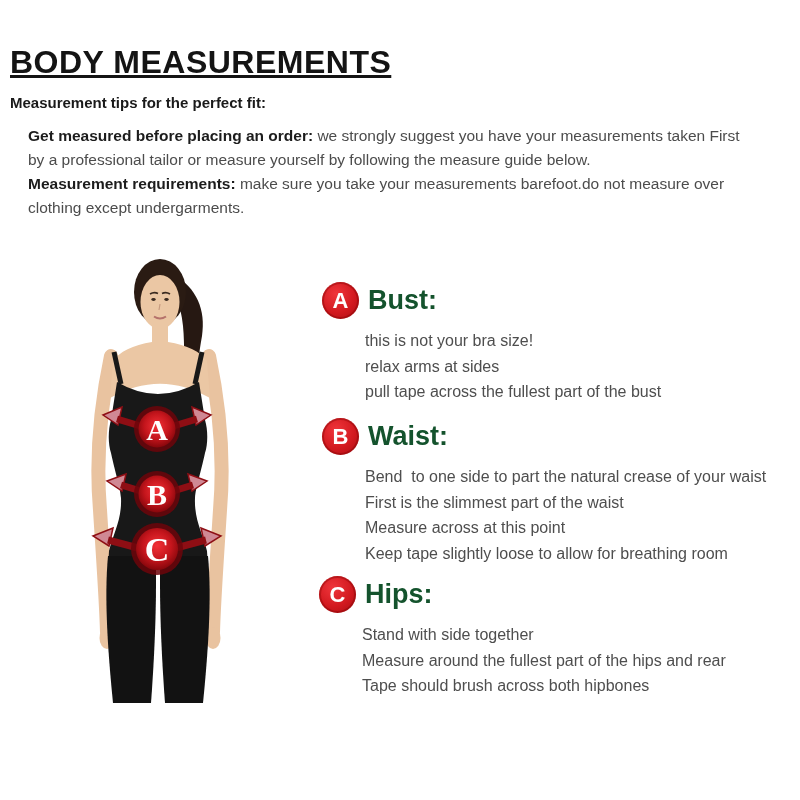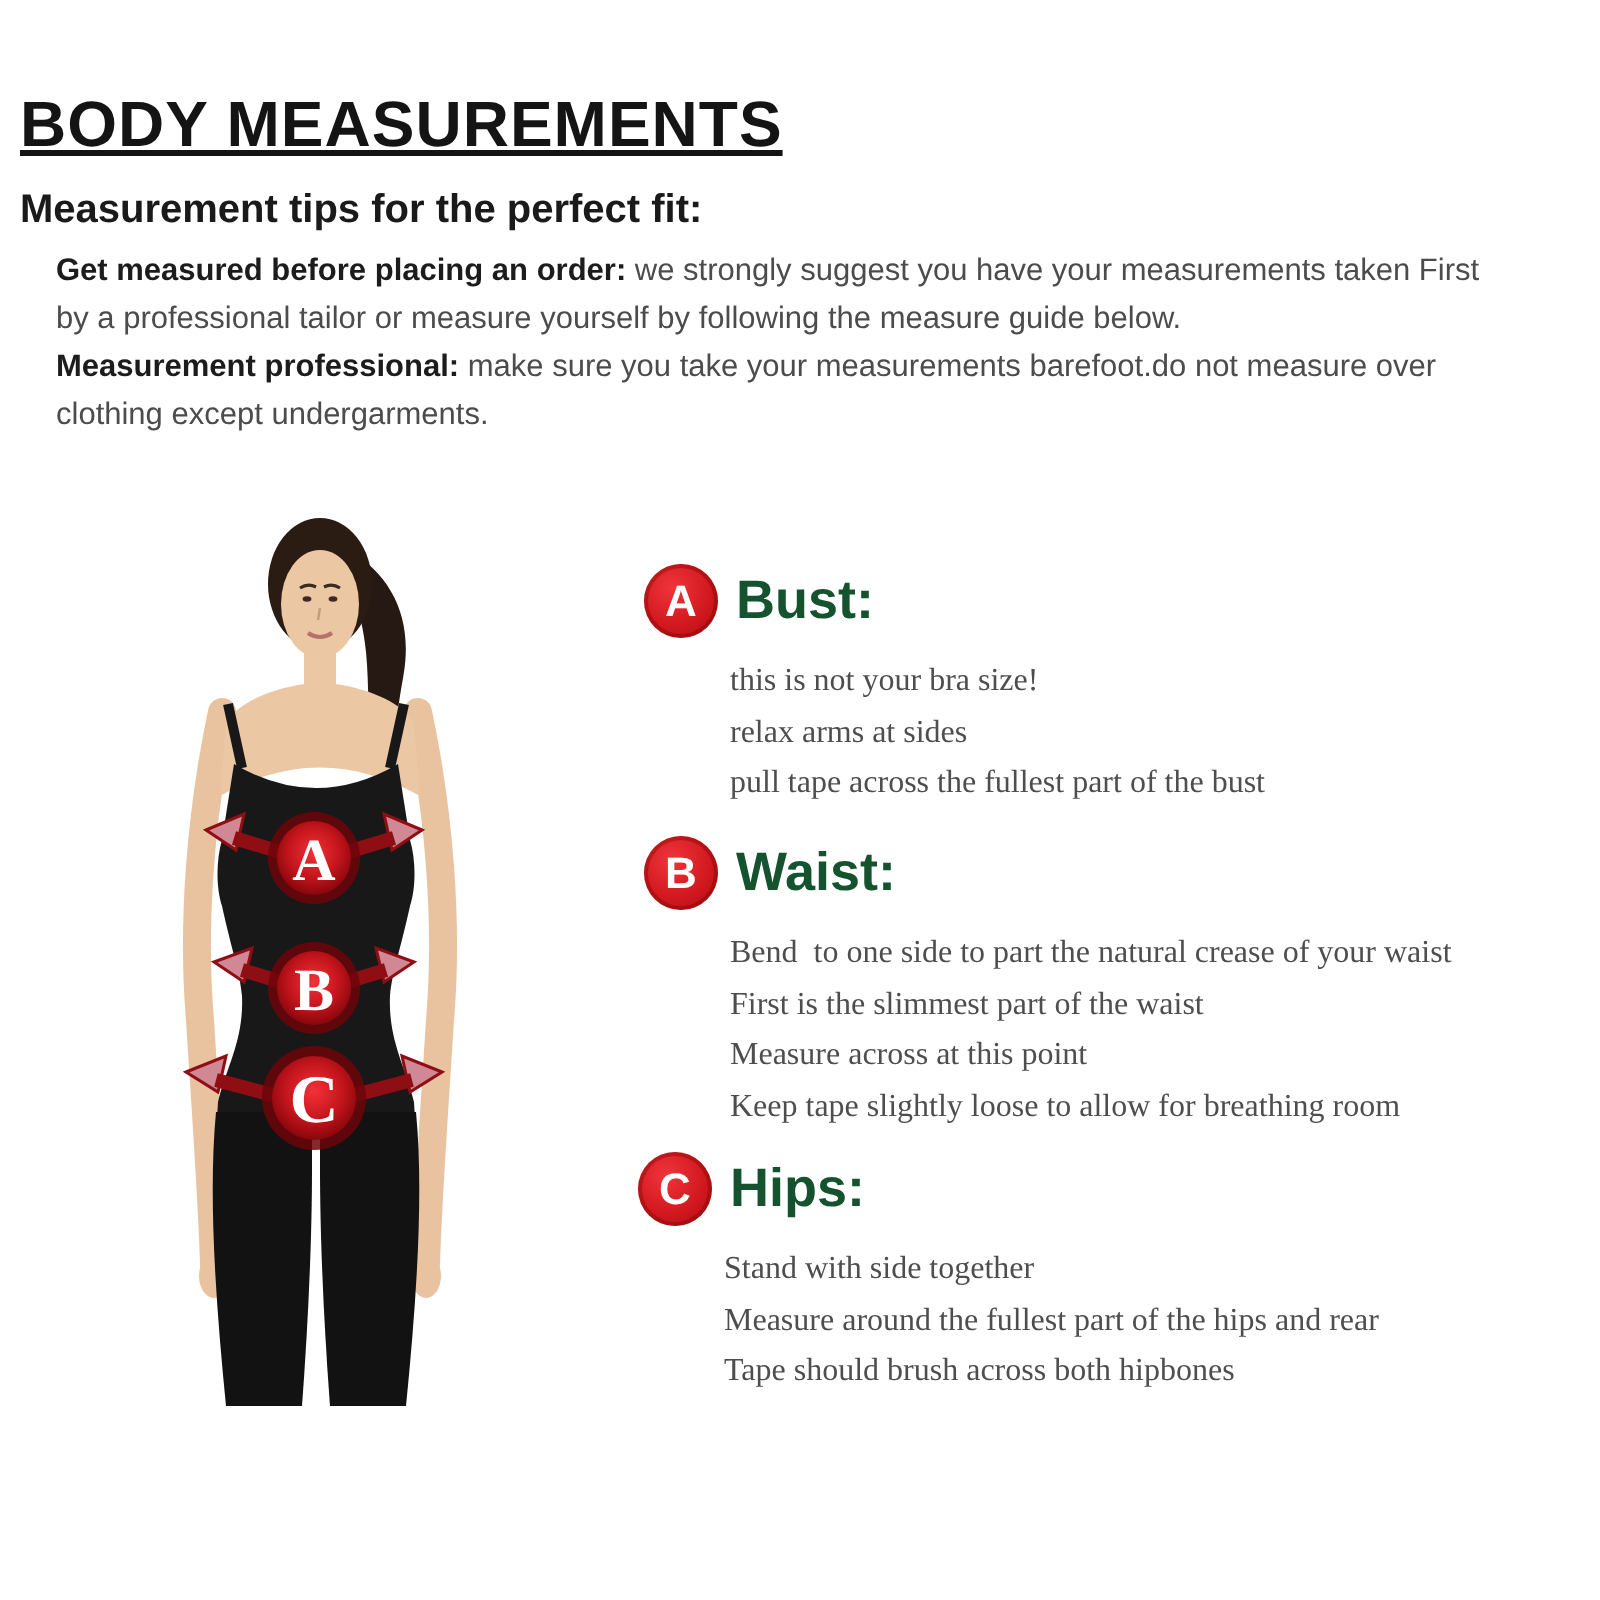--- a/index.html
+++ b/index.html
@@ -7,21 +7,21 @@
     position:relative;width:800px;height:800px;background:#ffffff;overflow:hidden;
     font-family:"Liberation Sans", sans-serif;
   }
   
   #title{
     position:absolute;left:10px;top:44px;
     font-size:32px;font-weight:800;letter-spacing:.5px;color:#141414;text-decoration:underline;
   }
   #subtitle{
     position:absolute;left:10px;top:94px;
-    font-size:20px;font-weight:bold;color:#1a1a1a;
+    font-size:15px;font-weight:bold;color:#1a1a1a;
   }
   #intro{
     position:absolute;left:28px;top:124px;width:732px;
     font-size:15.5px;line-height:24px;color:#4c4c4c;
   }
   #intro p{margin:0;}
   #intro .lead{font-weight:bold;color:#1c1c1c;}
   
   #figure-box{position:absolute;left:55px;top:248px;width:255px;height:455px;}
   
@@ -32,33 +32,33 @@
   .sec-head{display:flex;align-items:center;gap:9px;}
   .badge{
     width:37px;height:37px;border-radius:50%;flex:0 0 37px;
     background:radial-gradient(circle at 38% 32%, #ef353b 0%, #d2191f 55%, #a90d13 100%);
     color:#ffffff;font-size:22px;font-weight:bold;
     display:flex;align-items:center;justify-content:center;
     box-shadow:inset 0 0 0 2px rgba(120,0,0,.35);
   }
   .sec-title{font-size:27px;font-weight:bold;color:#14532d;}
   .tips{margin:9px 0 0 43px;}
-  .tip{font-size:16px;line-height:25.5px;color:#4e4e4e;white-space:pre-wrap;font-family:Liberation Serif, serif;}
+  .tip{font-size:16px;line-height:25.5px;color:#4e4e4e;white-space:pre-wrap;}
 </style>
 </head>
 <body>
 
 <div id="page">
 
   <div id="title">BODY MEASUREMENTS</div>
   <div id="subtitle">Measurement tips for the perfect fit:</div>
 
   <div id="intro">
     <p><span class="lead">Get measured before placing an order:</span><span> we strongly suggest you have your measurements taken First by a professional tailor or measure yourself by following the measure guide below.</span></p>
-    <p><span class="lead">Measurement professional:</span><span> make sure you take your measurements barefoot.do not measure over clothing except undergarments.</span></p>
+    <p><span class="lead">Measurement requirements:</span><span> make sure you take your measurements barefoot.do not measure over clothing except undergarments.</span></p>
   </div>
 
   <div id="figure-box">
     <svg width="255" height="455" viewBox="0 0 255 455">
       <defs>
         <radialGradient id="mg" cx="50%" cy="42%" r="62%">
           <stop offset="0%" stop-color="#f23137"></stop>
           <stop offset="55%" stop-color="#c4151c"></stop>
           <stop offset="100%" stop-color="#7c0409"></stop>
         </radialGradient>

